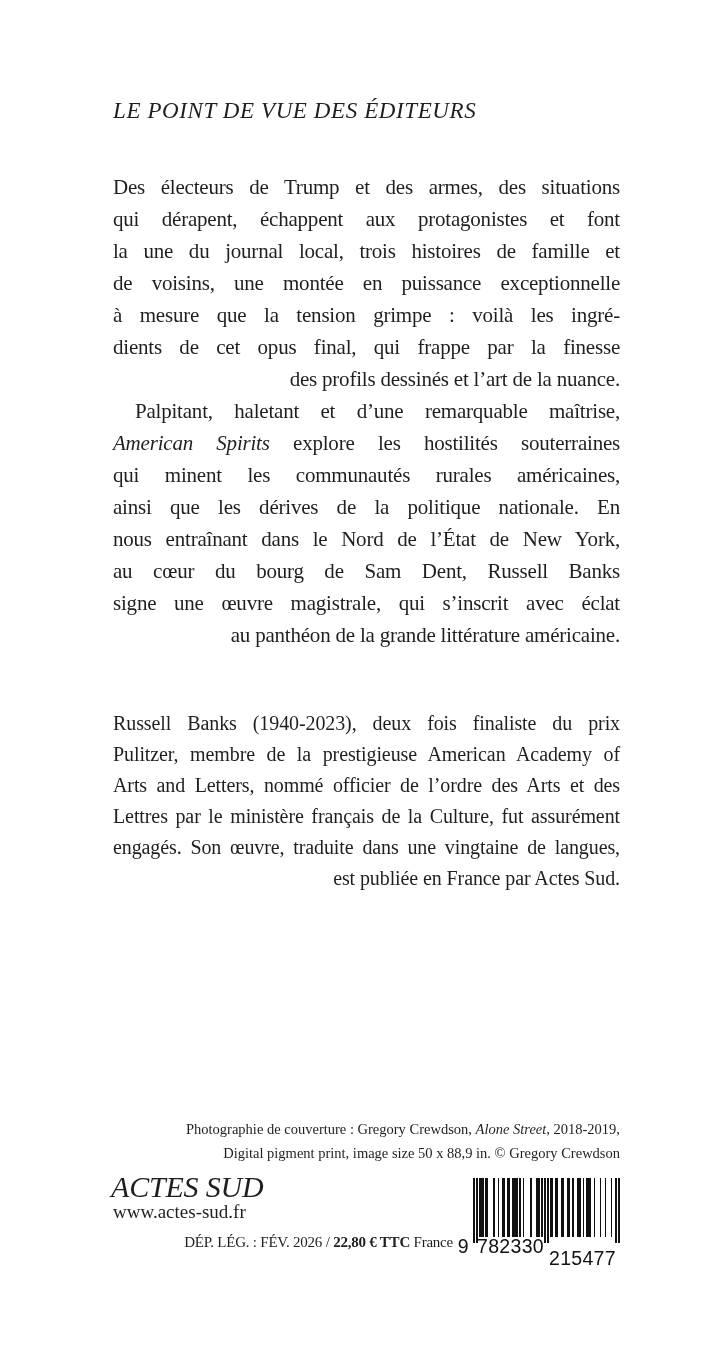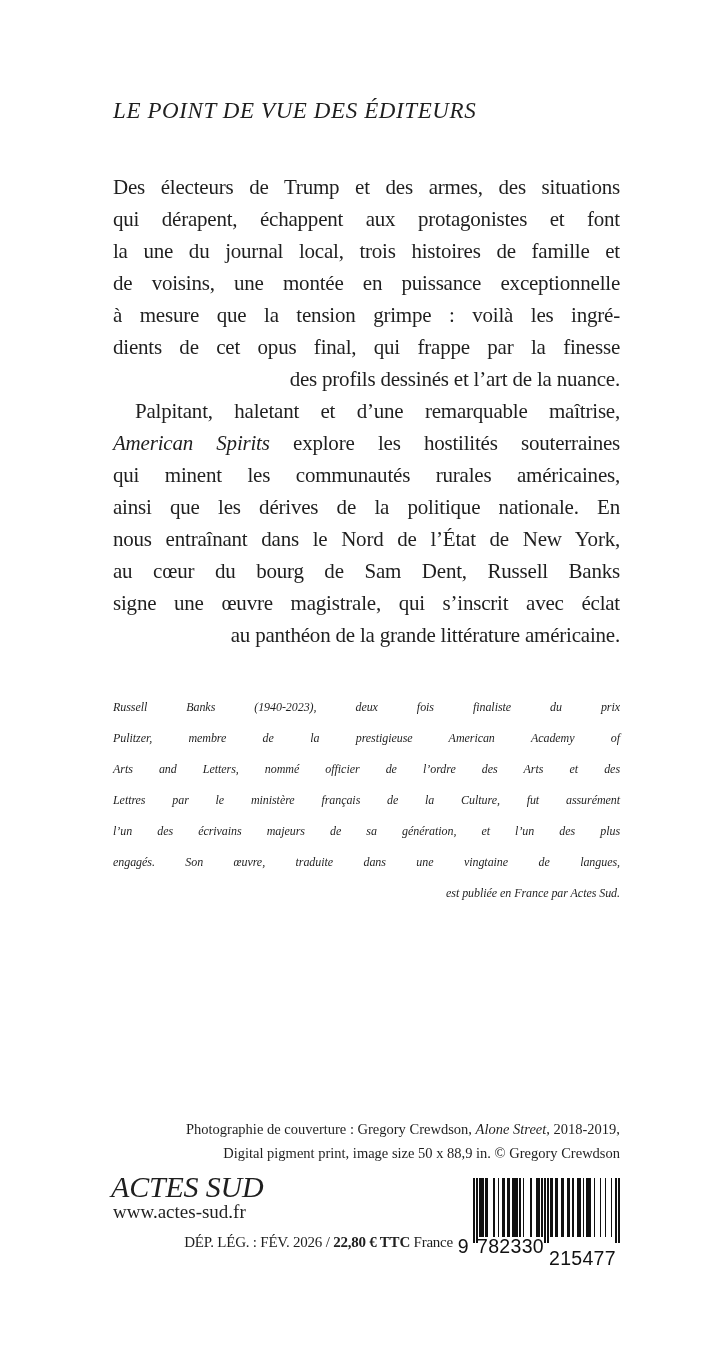--- a/index.html
+++ b/index.html
@@ -16,21 +16,21 @@
   .title {
     position: absolute; left: 113px; top: 98px; width: 560px;
     font-style: italic;
     font-size: 23px;
     letter-spacing: 0.6px;
     white-space: nowrap;
   }
 
   .textblock { position: absolute; left: 113px; width: 507px; }
   .synopsis { top: 171px; font-size: 21px; line-height: 32px; letter-spacing: -0.01em; }
-  .bio      { top: 692px; font-size: 12px; line-height: 31px; font-style: italic; letter-spacing: -0.005em; }
+  .bio      { top: 708px; font-size: 20px; line-height: 31px; letter-spacing: -0.005em; }
   .credit   { top: 1117px; font-size: 14.5px; line-height: 24px; }
 
   .line { text-align: right; }
   .line.just { text-align: justify; text-align-last: justify; text-justify: inter-word; }
   .line.indent { text-indent: 22px; }
   .it { font-style: italic; }
   .bd { font-weight: bold; }
 
   .logo {
     position: absolute; left: 111px; top: 1172px;
@@ -82,21 +82,20 @@
       <div class="line just">au cœur du bourg de Sam Dent, Russell Banks</div>
       <div class="line just">signe une œuvre magistrale, qui s’inscrit avec éclat</div>
       <div class="line">au panthéon de la grande littérature américaine.</div>
     </div>
 
   <div class="textblock bio" id="bio">
       <div class="line just">Russell Banks (1940-2023), deux fois finaliste du prix</div>
       <div class="line just">Pulitzer, membre de la prestigieuse American Academy of</div>
       <div class="line just">Arts and Letters, nommé officier de l’ordre des Arts et des</div>
       <div class="line just">Lettres par le ministère français de la Culture, fut assurément</div>
-      <div class="line just">l’un des écrivains majeurs de sa génération, et l’un des plus</div>
       <div class="line just">engagés. Son œuvre, traduite dans une vingtaine de langues,</div>
       <div class="line">est publiée en France par Actes Sud.</div>
     </div>
 
   <div class="textblock credit" id="credit">
       <div class="line"><span>Photographie de couverture : Gregory Crewdson, </span><span class="it">Alone Street</span><span>, 2018-2019,</span></div>
       <div class="line">Digital pigment print, image size 50 x 88,9 in. © Gregory Crewdson</div>
     </div>
 
   <div class="logo">ACTES SUD</div>

